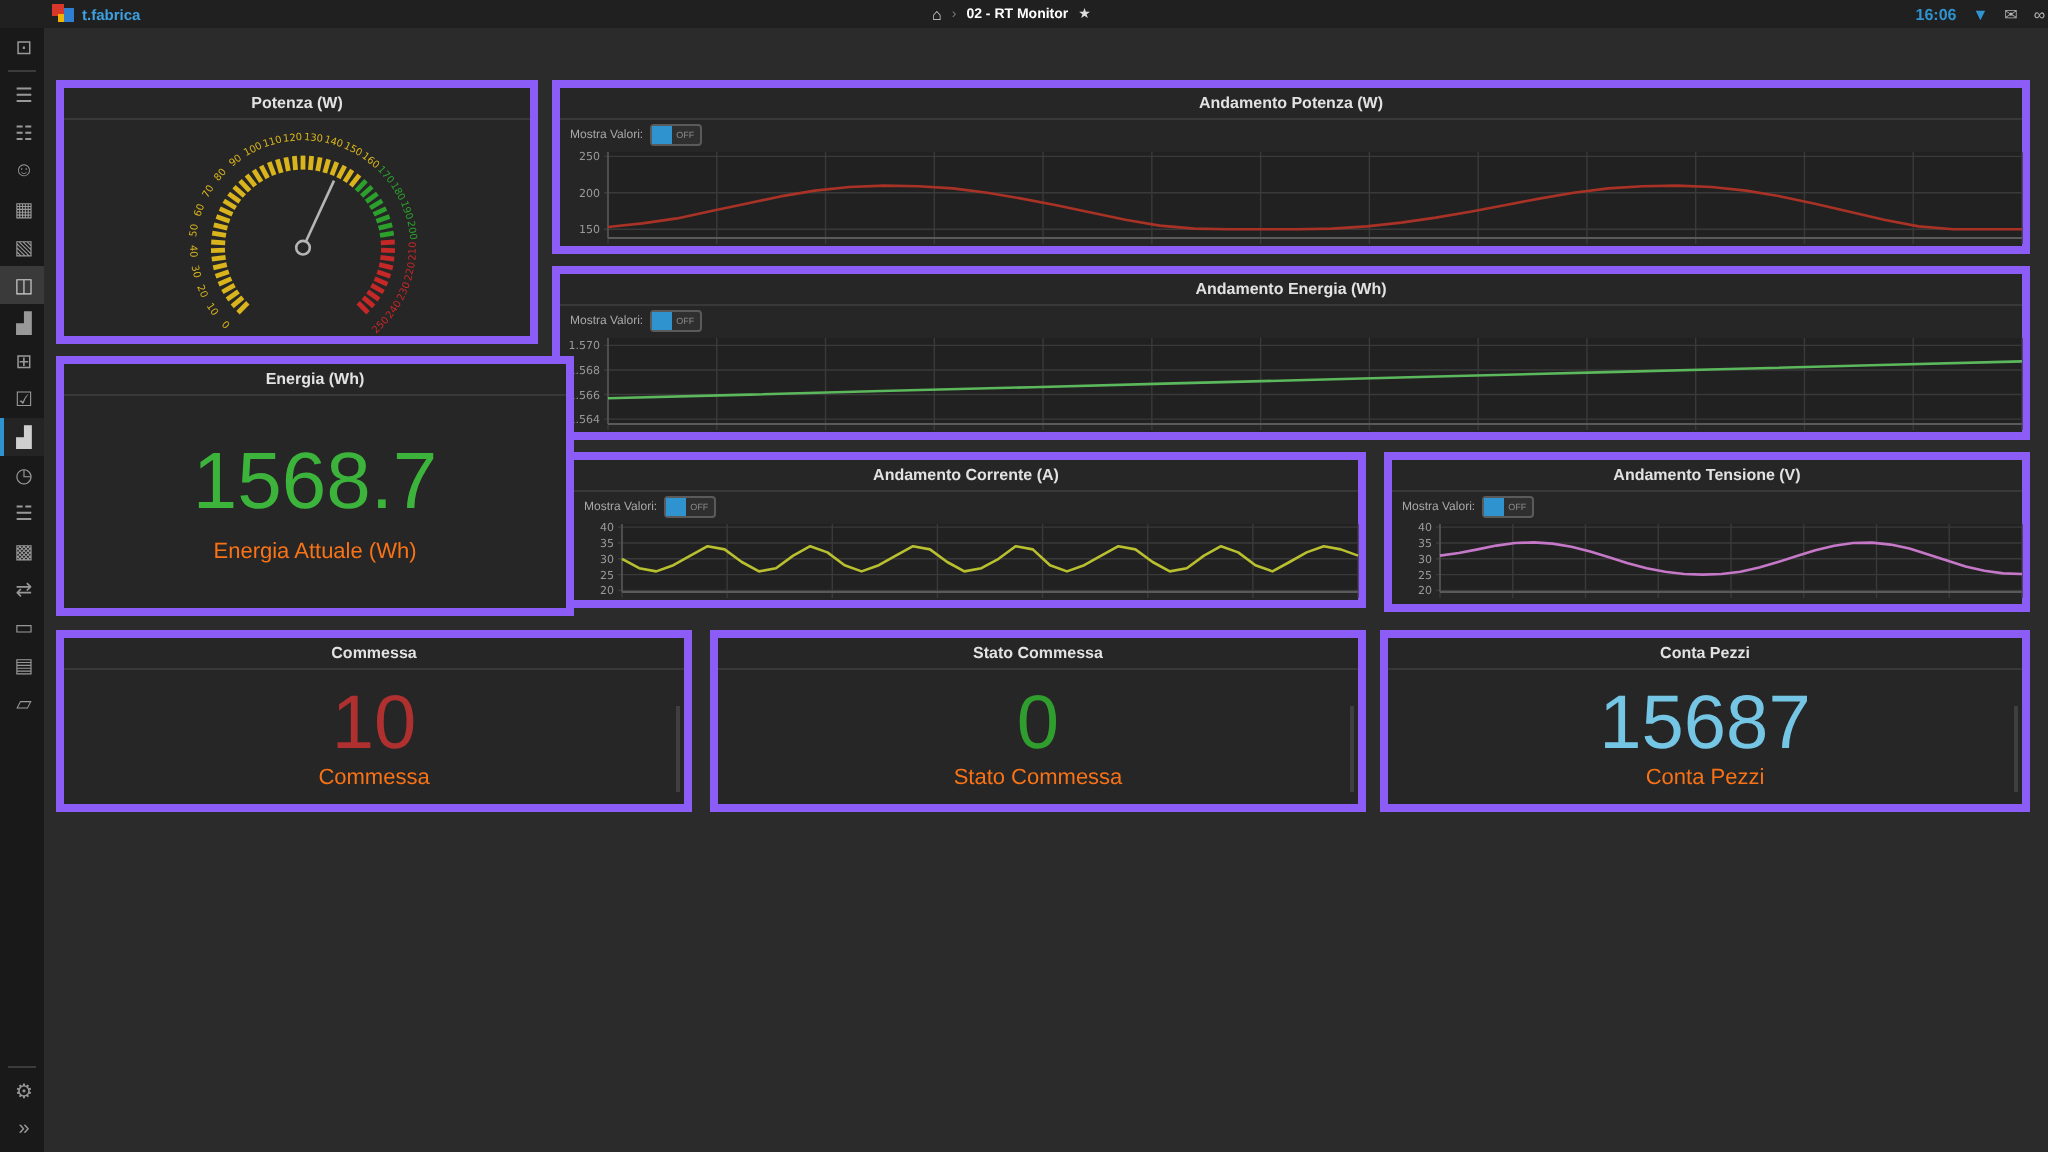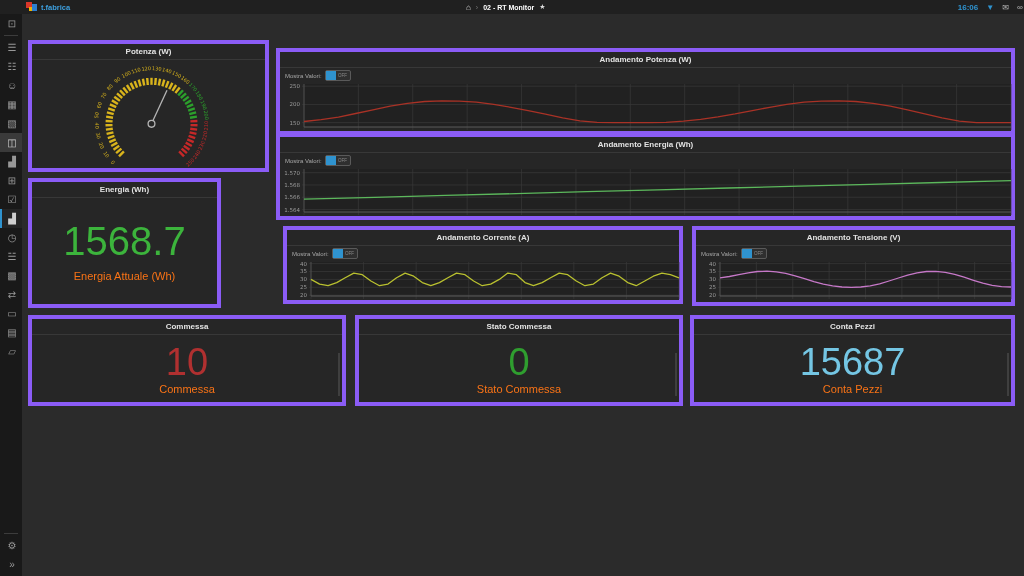--- a/index.html
+++ b/index.html
@@ -33,23 +33,23 @@
   .sb-item.hl{background:#3a3a3a;color:#cfcfcf;}
   .sb-item.active{border-left:2px solid #2f93cf;background:#242424;color:#cfcfcf;}
   .sb-div{height:1px;background:#3c3c3c;margin:2px 4px;}
   #sb-bottom{margin-top:auto;padding-bottom:2px;}
   
   .panel{position:absolute;background:#262626;border:4px solid #8b5cf6;box-sizing:border-box;}
   .phead{height:15px;line-height:15px;text-align:center;font-size:8px;font-weight:bold;color:#e2e2e2;
          border-bottom:1px solid #383838;}
   .pbody{position:absolute;top:16px;left:0;right:0;bottom:0;}
   #p-gauge{left:28px;top:40px;width:241px;height:132px;}
-  #p-pow{left:276px;top:48px;width:739px;height:87px;}
+  #p-pow{left:276px;top:40px;width:739px;height:87px;}
   #p-ene-chart{left:276px;top:133px;width:739px;height:87px;}
-  #p-energia{left:28px;top:178px;width:193px;height:130px;}
+  #p-energia{left:28px;top:178px;width:259px;height:130px;}
   #p-corr{left:283px;top:226px;width:400px;height:78px;}
   #p-tens{left:692px;top:226px;width:323px;height:80px;}
   #p-comm{left:28px;top:315px;width:318px;height:91px;}
   #p-stato{left:355px;top:315px;width:328px;height:91px;}
   #p-conta{left:690px;top:315px;width:325px;height:91px;}
   
   .toggle-row{position:absolute;top:2px;left:5px;display:flex;align-items:center;gap:3px;z-index:2;}
   .tog-label{font-size:6px;color:#a8a8a8;}
   .toggle{width:24px;height:9px;background:#2f2f2f;border:1px solid #5a5a5a;border-radius:2px;
           display:flex;align-items:center;cursor:pointer;}

